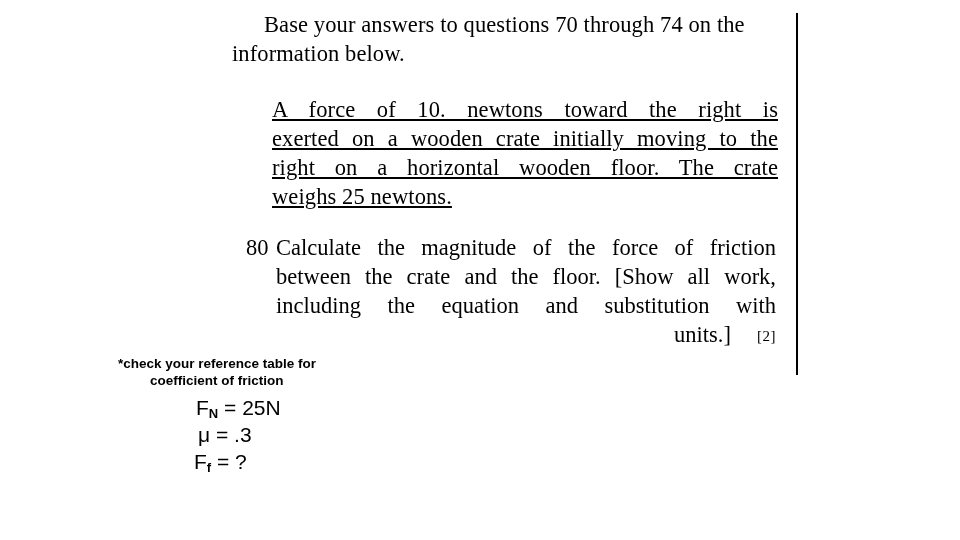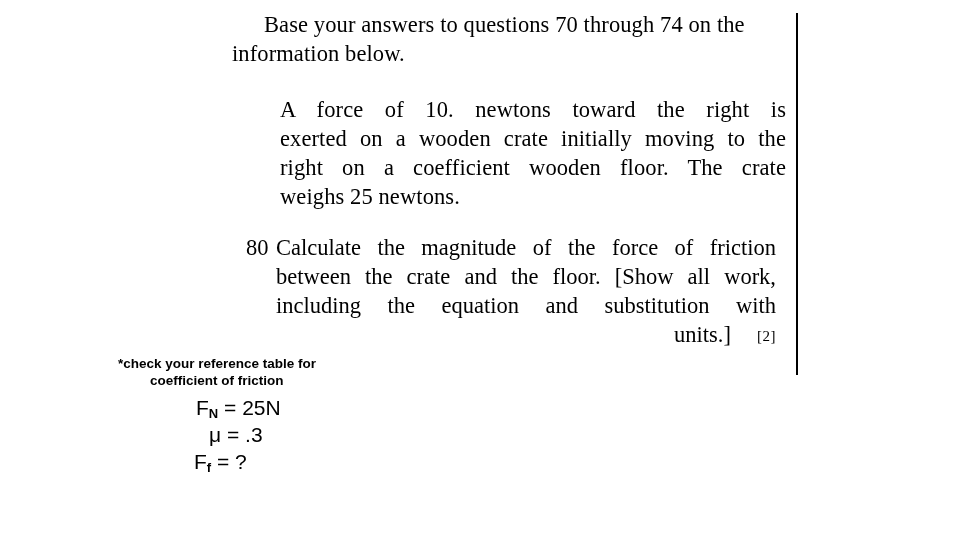--- a/index.html
+++ b/index.html
@@ -42,24 +42,25 @@
     position: absolute;
     left: 4px;
     top: 10px;
     width: 544px;
     text-indent: 32px;
     text-align: left;
   }
 
   .p-body {
     position: absolute;
-    left: 18px;
+    left: 10px;
     top: 95px;
     width: 540px;
     text-indent: 34px;
+    text-decoration: underline;
   }
 
   .q-row {
     position: absolute;
     left: 18px;
     top: 233px;
     width: 530px;
     display: flex;
     align-items: flex-start;
   }
@@ -141,36 +142,36 @@
     font-weight: 400;
     white-space: nowrap;
   }
   .eq sub {
     font-size: 0.62em;
     font-weight: 600;
     vertical-align: -0.22em;
     letter-spacing: 0;
   }
   .eq-1 { left: 86px; top: 40px; }
-  .eq-2 { left: 88px; top: 67px; margin-left: 11px; }
+  .eq-2 { left: 88px; top: 67px; }
   .eq-3 { left: 84px; top: 94px; }
 </style>
 </head>
 <body>
 
 <div id="page">
 
   <div class="scan-block">
 
     <p class="scan-para p-intro">Base your answers to questions 70 through 74 on the information below.</p>
 
     <div class="scan-para p-body">
       <span class="just-line">A  force  of  10.  newtons  toward  the  right  is</span>
       <span class="just-line">exerted on a wooden crate initially moving to the</span>
-      <span class="just-line">right  on  a  coefficient  wooden  floor.  The  crate</span>
+      <span class="just-line">right  on  a  horizontal  wooden  floor.  The  crate</span>
       <span class="just-last">weighs 25 newtons.</span>
     </div>
 
     <div class="q-row">
       <span class="q-number">80</span>
       <span class="q-text">
         <span class="just-line">Calculate the magnitude of the force of friction</span>
         <span class="just-line">between the crate and the floor. [Show all work,</span>
         <span class="just-line">including  the  equation  and  substitution  with</span>
         <span class="tail"><span>units.]</span><span class="q-credit">[2]</span></span>

